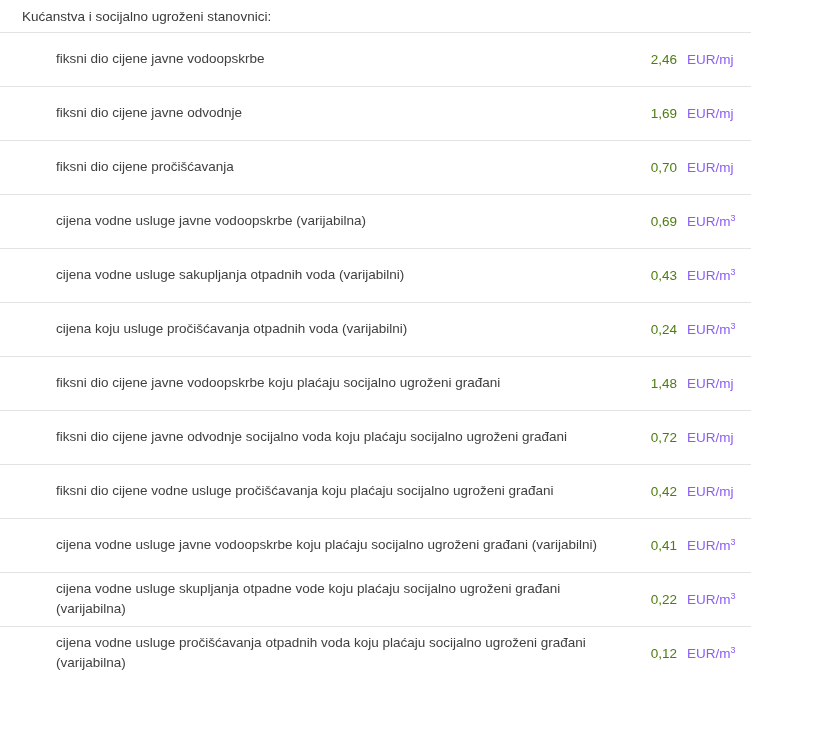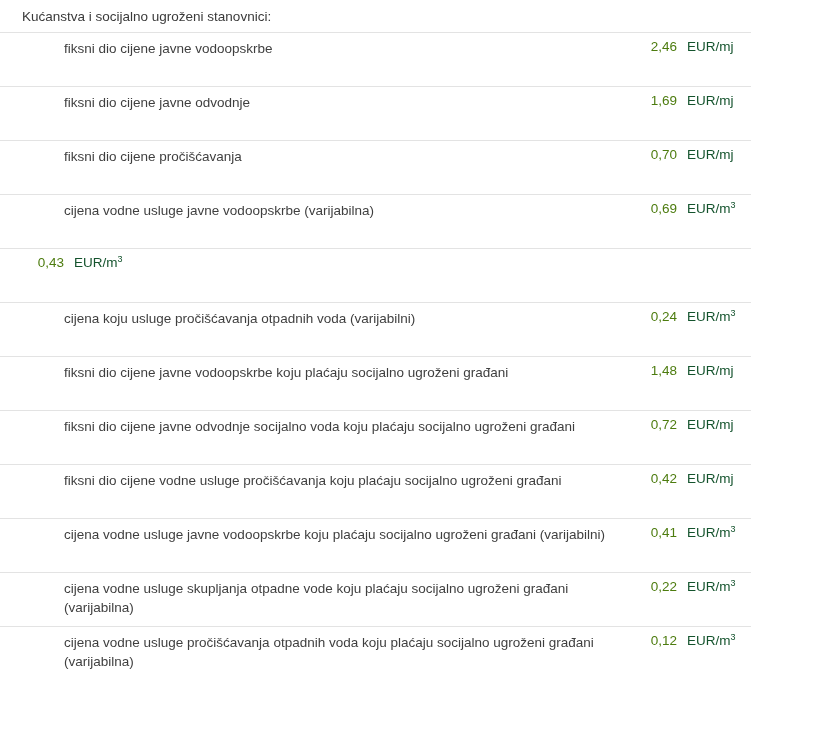--- a/index.html
+++ b/index.html
@@ -24,24 +24,24 @@
     padding: 8px 0 6px 22px;
     line-height: 1.3;
   }
   .price-list {
     margin: 0;
     padding: 0;
     list-style: none;
   }
   .price-row {
     display: flex;
-    align-items: flex-start;
+    align-items: center;
     border-top: 1px solid #e3e3e3;
     min-height: 54px;
-    padding: 6px 10px 6px 12px;
+    padding: 6px 10px 6px 4px;
   }
   .price-row:first-child {
     border-top: 1px solid #e3e3e3;
   }
   .row-label {
     flex: 1 1 auto;
     font-size: 13.5px;
     color: #3f3f3f;
     padding-left: 52px;
     padding-right: 12px;
@@ -53,21 +53,21 @@
     text-align: right;
     font-size: 13.5px;
     color: #4d7c0f;
     white-space: nowrap;
   }
   .row-unit {
     flex: 0 0 auto;
     width: 64px;
     padding-left: 10px;
     font-size: 13.5px;
-    color: #14532d;
+    color: #8b5cf6;
     white-space: nowrap;
   }
   .row-unit sup {
     font-size: 9px;
     vertical-align: super;
     line-height: 0;
   }
 </style>
 </head>
 <body>
@@ -89,20 +89,21 @@
         <span class="row-label">fiksni dio cijene pročišćavanja</span>
         <span class="row-value">0,70</span>
         <span class="row-unit"><span>EUR/mj</span></span>
       </li>
       <li class="price-row">
         <span class="row-label">cijena vodne usluge javne vodoopskrbe (varijabilna)</span>
         <span class="row-value">0,69</span>
         <span class="row-unit"><span>EUR/m</span><sup>3</sup></span>
       </li>
       <li class="price-row">
+        <span class="row-label">cijena vodne usluge sakupljanja otpadnih voda (varijabilni)</span>
         <span class="row-value">0,43</span>
         <span class="row-unit"><span>EUR/m</span><sup>3</sup></span>
       </li>
       <li class="price-row">
         <span class="row-label">cijena koju usluge pročišćavanja otpadnih voda (varijabilni)</span>
         <span class="row-value">0,24</span>
         <span class="row-unit"><span>EUR/m</span><sup>3</sup></span>
       </li>
       <li class="price-row">
         <span class="row-label">fiksni dio cijene javne vodoopskrbe koju plaćaju socijalno ugroženi građani</span>

